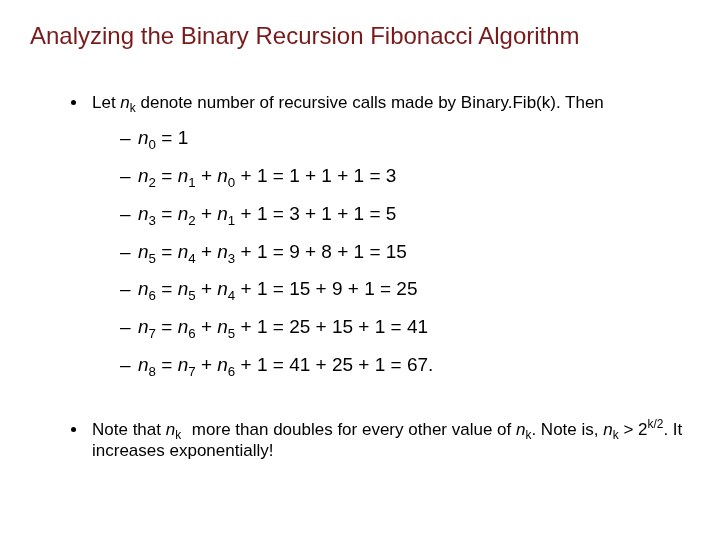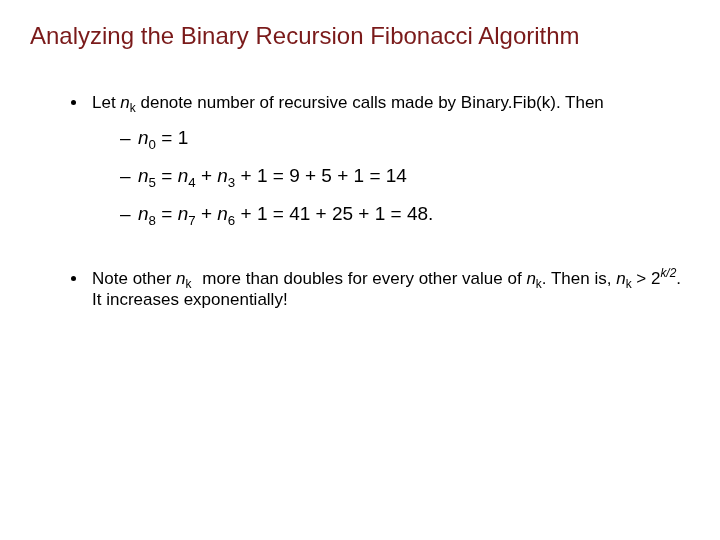--- a/index.html
+++ b/index.html
@@ -48,37 +48,41 @@
     padding-left: 18px;
   }
   ul.level2 > li::before {
     content: "–";
     position: absolute;
     left: 0;
     top: 0;
   }
   .var { font-style: italic; }
   sub { font-size: 0.7em; vertical-align: sub; line-height: 0; }
-  sup { font-size: 0.7em; vertical-align: super; line-height: 0; font-style: italic; }
+  sup { font-size: 0.7em; vertical-align: super; line-height: 0; }
   .extra-space { display: inline-block; width: 6px; }
 </style>
 </head>
 <body>
 
 <div class="slide">
   <h1 class="title">Analyzing the Binary Recursion Fibonacci Algorithm</h1>
 
   <ul class="level1">
     <li>
       <span>Let </span><span class="var">n</span><sub>k</sub><span> denote number of recursive calls made by Binary.Fib(k). Then</span>
 
       <ul class="level2">
         <li><span class="var">n</span><sub>0</sub><span> = 1</span></li>
-        <li><span class="var">n</span><sub>5</sub><span> = </span><span class="var">n</span><sub>4</sub><span> + </span><span class="var">n</span><sub>3</sub><span> + 1 = 9 + 5 + 1 = 14</span></li>
-        <li><span class="var">n</span><sub>8</sub><span> = </span><span class="var">n</span><sub>7</sub><span> + </span><span class="var">n</span><sub>6</sub><span> + 1 = 41 + 25 + 1 = 48.</span></li>
+        <li><span class="var">n</span><sub>2</sub><span> = </span><span class="var">n</span><sub>1</sub><span> + </span><span class="var">n</span><sub>0</sub><span> + 1 = 1 + 1 + 1 = 3</span></li>
+        <li><span class="var">n</span><sub>3</sub><span> = </span><span class="var">n</span><sub>2</sub><span> + </span><span class="var">n</span><sub>1</sub><span> + 1 = 3 + 1 + 1 = 5</span></li>
+        <li><span class="var">n</span><sub>5</sub><span> = </span><span class="var">n</span><sub>4</sub><span> + </span><span class="var">n</span><sub>3</sub><span> + 1 = 9 + 8 + 1 = 15</span></li>
+        <li><span class="var">n</span><sub>6</sub><span> = </span><span class="var">n</span><sub>5</sub><span> + </span><span class="var">n</span><sub>4</sub><span> + 1 = 15 + 9 + 1 = 25</span></li>
+        <li><span class="var">n</span><sub>7</sub><span> = </span><span class="var">n</span><sub>6</sub><span> + </span><span class="var">n</span><sub>5</sub><span> + 1 = 25 + 15 + 1 = 41</span></li>
+        <li><span class="var">n</span><sub>8</sub><span> = </span><span class="var">n</span><sub>7</sub><span> + </span><span class="var">n</span><sub>6</sub><span> + 1 = 41 + 25 + 1 = 67.</span></li>
       </ul>
     </li>
 
     <li>
-      <span>Note other </span><span class="var">n</span><sub>k</sub><span class="extra-space"></span><span> more than doubles for every other value of </span><span class="var">n</span><sub>k</sub><span>. Then is, </span><span class="var">n</span><sub>k</sub><span> &gt; 2</span><sup>k/2</sup><span>. It increases exponentially!</span>
+      <span>Note that </span><span class="var">n</span><sub>k</sub><span class="extra-space"></span><span> more than doubles for every other value of </span><span class="var">n</span><sub>k</sub><span>. Note is, </span><span class="var">n</span><sub>k</sub><span> &gt; 2</span><sup>k/2</sup><span>. It increases exponentially!</span>
     </li>
   </ul>
 </div>
 
 </body></html>

